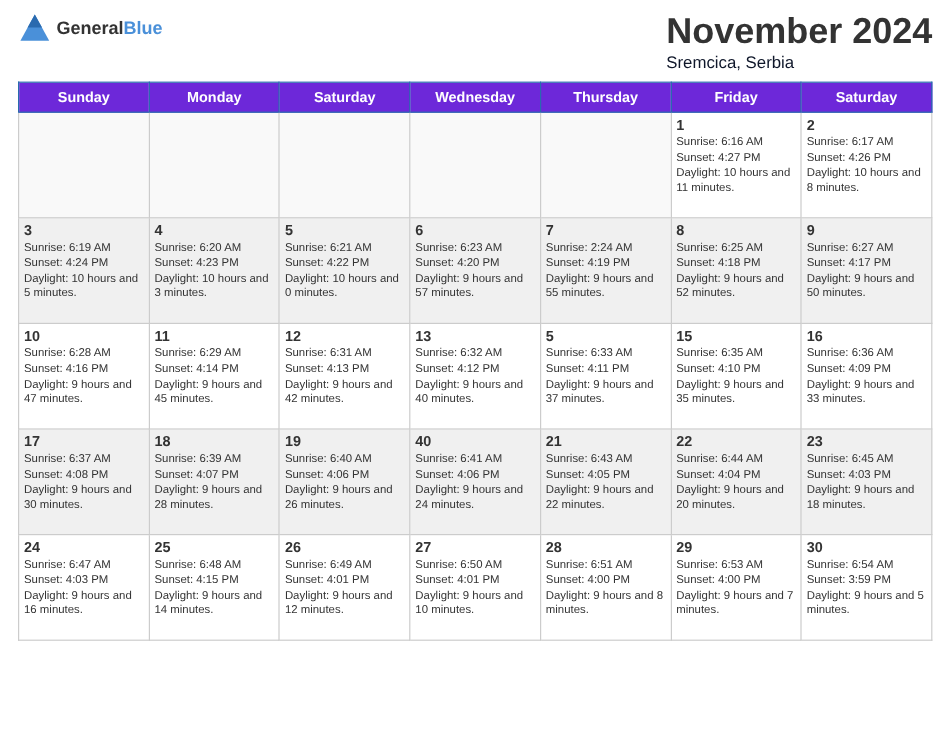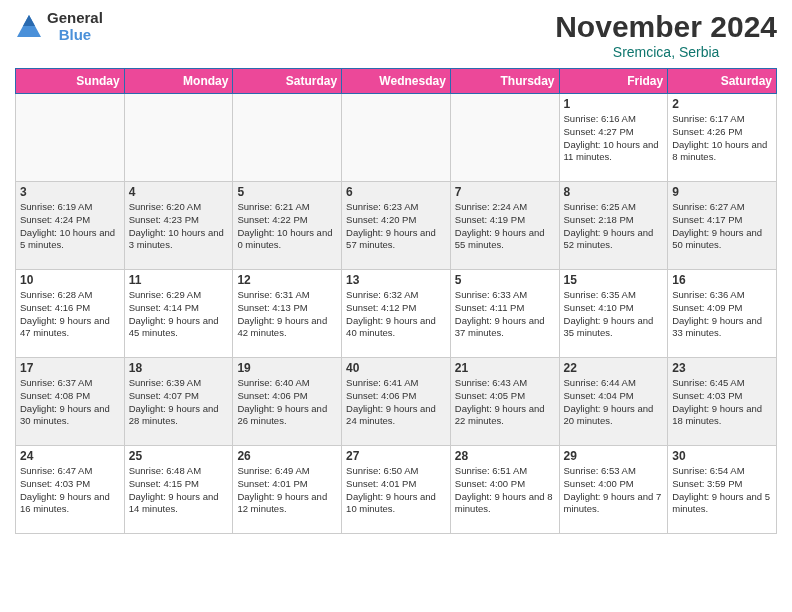--- a/index.html
+++ b/index.html
@@ -23,62 +23,62 @@
       align-items: flex-start;
       margin-bottom: 8px;
     }
     .logo {
       display: flex;
       align-items: center;
       gap: 4px;
     }
     .logo-text {
       display: flex;
-      flex-direction: column;
+      flex-direction: row;
       line-height: 1.1;
     }
     .logo-general {
       font-size: 15px;
       font-weight: bold;
       color: #333;
     }
     .logo-blue {
       font-size: 15px;
       font-weight: bold;
       color: #4a90d9;
       text-align: center;
     }
     .logo-icon {
       width: 28px;
       height: 28px;
     }
     .title-block {
-      text-align: center;
+      text-align: left;
     }
     .month-title {
       font-size: 30px;
       font-weight: bold;
       color: #333;
     }
     .location {
       font-size: 14px;
-      color: #0f766e;
+      color: #0f172a;
     }
     table {
       width: 100%;
       border-collapse: collapse;
       table-layout: fixed;
     }
     th {
-      background-color: #ec4899;
+      background-color: #6d28d9;
       color: #fff;
       font-size: 12px;
       font-weight: bold;
       padding: 5px 4px;
-      text-align: right;
+      text-align: center;
       border: 1px solid #2a6aaf;
     }
     td {
       border: 1px solid #ccc;
       vertical-align: top;
       padding: 3px 4px;
       font-size: 10px;
       color: #333;
       height: 88px;
       background: #fff;
@@ -188,21 +188,21 @@
           <td class="shaded">
             <div class="day-num">7</div>
             <div class="day-info">Sunrise: 2:24 AM
 Sunset: 4:19 PM
 Daylight: 9 hours
 and 55 minutes.</div>
           </td>
           <td class="shaded">
             <div class="day-num">8</div>
             <div class="day-info">Sunrise: 6:25 AM
-Sunset: 2:18 PM
+Sunset: 4:18 PM
 Daylight: 9 hours
 and 52 minutes.</div>
           </td>
           <td class="shaded">
             <div class="day-num">9</div>
             <div class="day-info">Sunrise: 6:27 AM
 Sunset: 4:17 PM
 Daylight: 9 hours
 and 50 minutes.</div>
           </td>

